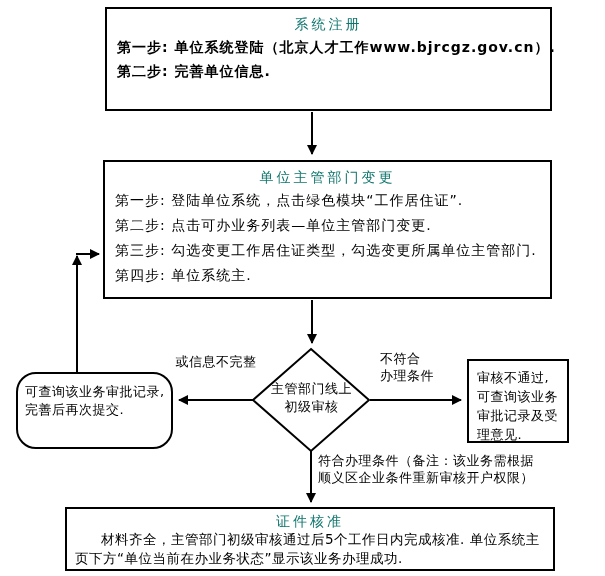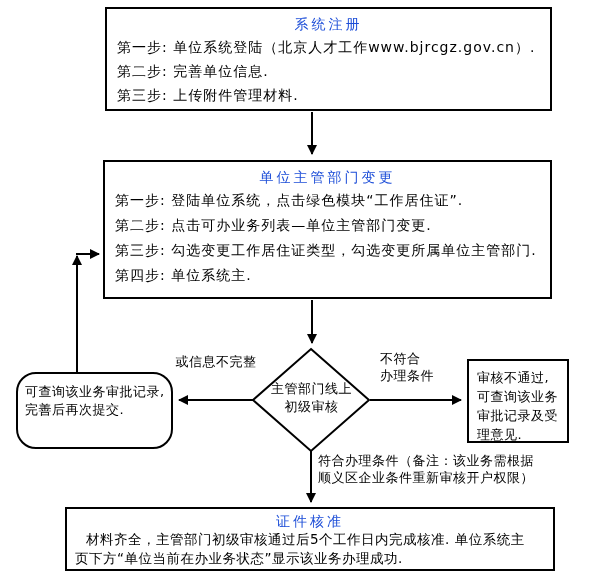--- a/index.html
+++ b/index.html
@@ -1,33 +1,33 @@
 <!DOCTYPE html>
 <html><head>
 <meta charset="utf-8">
 <style>
   html,body{margin:0;padding:0;background:#fff;}
   .canvas{
     position:relative;width:605px;height:576px;background:#ffffff;
     font-family:"DejaVu Sans",sans-serif;color:#000;overflow:hidden;
   }
   .box{position:absolute;border:2px solid #000;background:#fff;box-sizing:border-box;}
-  .box-title{text-align:center;color:#1d4ed8;font-size:14px;line-height:22px;padding-top:4px;letter-spacing:3px;white-space:nowrap;}
+  .box-title{text-align:center;color:#0f766e;font-size:14px;line-height:22px;padding-top:4px;letter-spacing:3px;white-space:nowrap;}
   .step{font-size:14px;padding-left:10px;white-space:nowrap;letter-spacing:1px;}
-  .reg .step{line-height:24px;}
+  .reg .step{line-height:24px;font-weight:bold;}
   .chg .step{line-height:25px;}
   .sidebox{font-size:13px;letter-spacing:0.5px;}
   .sidebox div{white-space:nowrap;}
   .resubmit{padding:9px 4px 0 7px;line-height:18px;}
   .reject{padding:7px 0 0 8px;line-height:19px;}
   .freelabel{position:absolute;font-size:13px;line-height:17px;letter-spacing:0.5px;white-space:nowrap;}
   .center{text-align:center;}
   .decision-text{position:absolute;left:251px;top:380px;width:121px;text-align:center;font-size:13px;line-height:18px;letter-spacing:0.5px;}
   .approval-line{font-size:13.5px;line-height:19px;padding:0 8px;white-space:nowrap;letter-spacing:0.5px;}
-  .approval-line.indent{padding-left:19px;}
+  .approval-line.indent{padding-left:34px;}
   .connector-layer{position:absolute;left:0;top:0;pointer-events:none;}
 </style>
 </head>
 <body>
 
 <div class="canvas">
 
   <svg class="connector-layer" width="605" height="576" viewBox="0 0 605 576">
     <defs>
       <marker id="arrow" markerUnits="userSpaceOnUse" markerWidth="12" markerHeight="10" refX="9" refY="5" orient="auto">
@@ -41,21 +41,20 @@
     <line x1="370" y1="400" x2="461" y2="400" stroke="#000" stroke-width="2" marker-end="url(#arrow)"></line>
     <line x1="311" y1="451" x2="311" y2="502" stroke="#000" stroke-width="2" marker-end="url(#arrow)"></line>
     <line x1="77" y1="372" x2="77" y2="256" stroke="#000" stroke-width="2" marker-end="url(#arrow)"></line>
     <line x1="76" y1="254" x2="99" y2="254" stroke="#000" stroke-width="2" marker-end="url(#arrow)"></line>
   </svg>
 
   <div class="box reg" style="left:105px;top:7px;width:447px;height:104px;">
     <div class="box-title">系统注册</div>
     <div class="step">第一步: 单位系统登陆（北京人才工作www.bjrcgz.gov.cn）.</div>
     <div class="step">第二步: 完善单位信息.</div>
-    <div class="step">第三步: 上传附件管理材料.</div>
   </div>
 
   <div class="box chg" style="left:103px;top:160px;width:449px;height:139px;">
     <div class="box-title">单位主管部门变更</div>
     <div class="step">第一步: 登陆单位系统，点击绿色模块“工作居住证”.</div>
     <div class="step">第二步: 点击可办业务列表—单位主管部门变更.</div>
     <div class="step">第三步: 勾选变更工作居住证类型，勾选变更所属单位主管部门.</div>
     <div class="step">第四步: 单位系统主.</div>
   </div>
 

